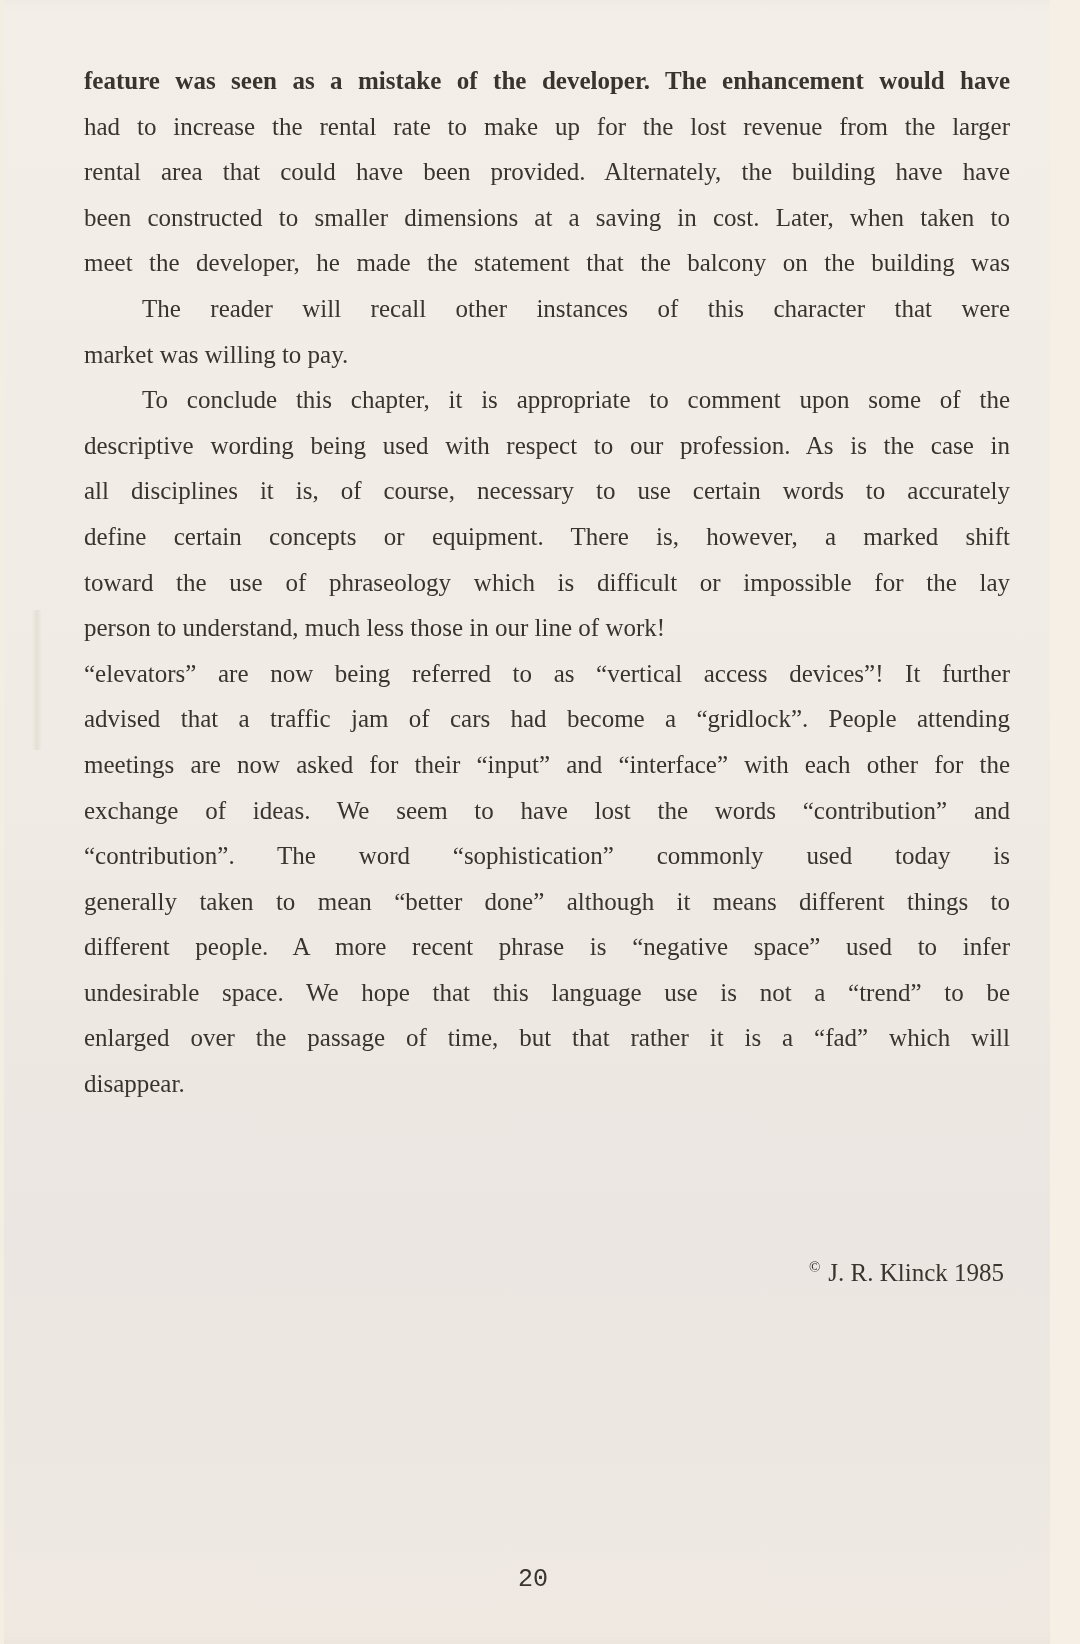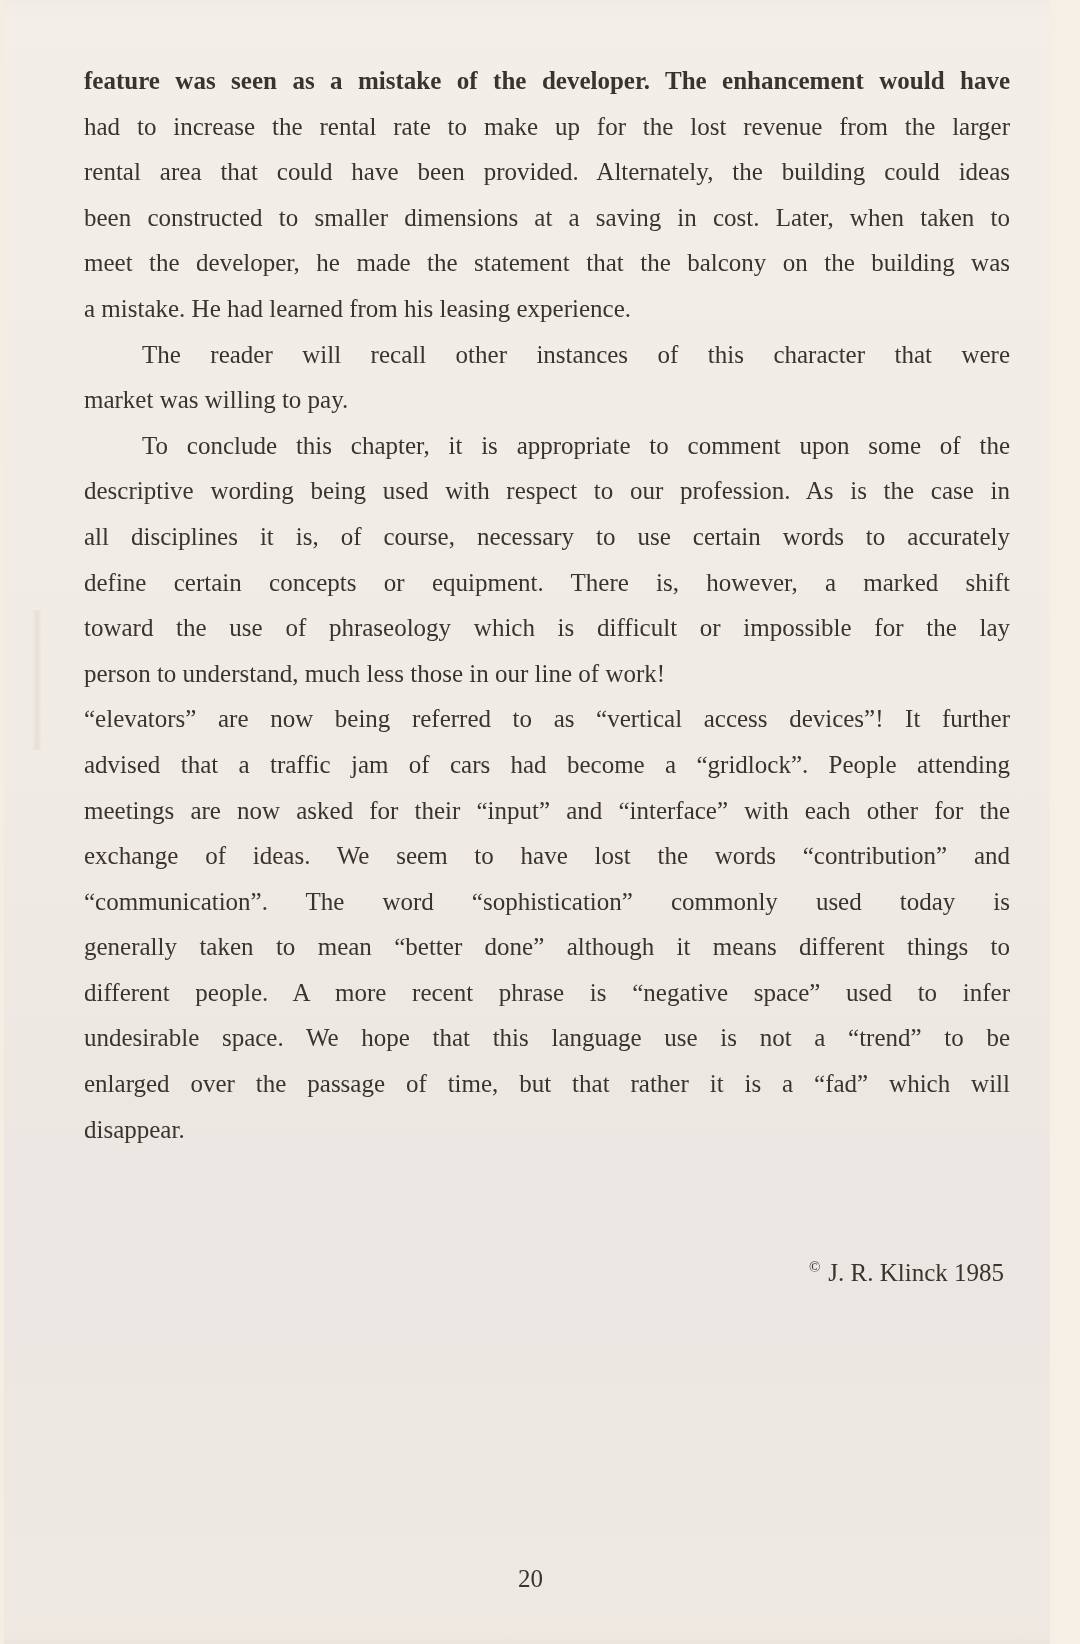--- a/index.html
+++ b/index.html
@@ -68,60 +68,60 @@
       font-size: 15px;
       vertical-align: 9px;
       margin-right: 8px;
     }
     .page-number {
       position: absolute;
       left: 514px;
       top: 1565px;
       font-size: 25px;
       color: #3a342e;
+      font-family: Liberation Mono, monospace;
     }
     .shade-left {
       position: absolute;
       left: 28px;
       top: 610px;
       width: 10px;
       height: 140px;
       background: linear-gradient(90deg, rgba(230,224,214,0) 0%, rgba(222,215,205,0.6) 50%, rgba(230,224,214,0) 100%);
     }
   </style>
 </head>
 <body>
 
 <div class="page">
   <div class="shade-left"></div>
 
   <div class="text-block">
 
     <span class="line bold-ish">feature was seen as a mistake of the developer. The enhancement would have</span>
     <span class="line">had to increase the rental rate to make up for the lost revenue from the larger</span>
-    <span class="line">rental area that could have been provided. Alternately, the building could ideas</span>
+    <span class="line">rental area that could have been provided. Alternately, the building have have</span>
     <span class="line">been constructed to smaller dimensions at a saving in cost. Later, when taken to</span>
     <span class="line">meet the developer, he made the statement that the balcony on the building was</span>
-    <span class="line last">a mistake. He had learned from his leasing experience.</span>
 
     <span class="line indent">The reader will recall other instances of this character that were</span>
     <span class="line last">market was willing to pay.</span>
 
     <span class="line indent">To conclude this chapter, it is appropriate to comment upon some of the</span>
     <span class="line">descriptive wording being used with respect to our profession. As is the case in</span>
     <span class="line">all disciplines it is, of course, necessary to use certain words to accurately</span>
     <span class="line">define certain concepts or equipment. There is, however, a marked shift</span>
     <span class="line">toward the use of phraseology which is difficult or impossible for the lay</span>
     <span class="line last">person to understand, much less those in our line of work!</span>
 
     <span class="line">“elevators” are now being referred to as “vertical access devices”! It further</span>
     <span class="line">advised that a traffic jam of cars had become a “gridlock”. People attending</span>
     <span class="line">meetings are now asked for their “input” and “interface” with each other for the</span>
     <span class="line">exchange of ideas. We seem to have lost the words “contribution” and</span>
-    <span class="line">“communication”. The word “sophistication” commonly used today is</span>
+    <span class="line">“contribution”. The word “sophistication” commonly used today is</span>
     <span class="line">generally taken to mean “better done” although it means different things to</span>
     <span class="line">different people. A more recent phrase is “negative space” used to infer</span>
     <span class="line">undesirable space. We hope that this language use is not a “trend” to be</span>
     <span class="line">enlarged over the passage of time, but that rather it is a “fad” which will</span>
     <span class="line last">disappear.</span>
   </div>
 
   <div class="signature">
     <span class="copy">©</span><span>J. R. Klinck 1985</span>
   </div>

